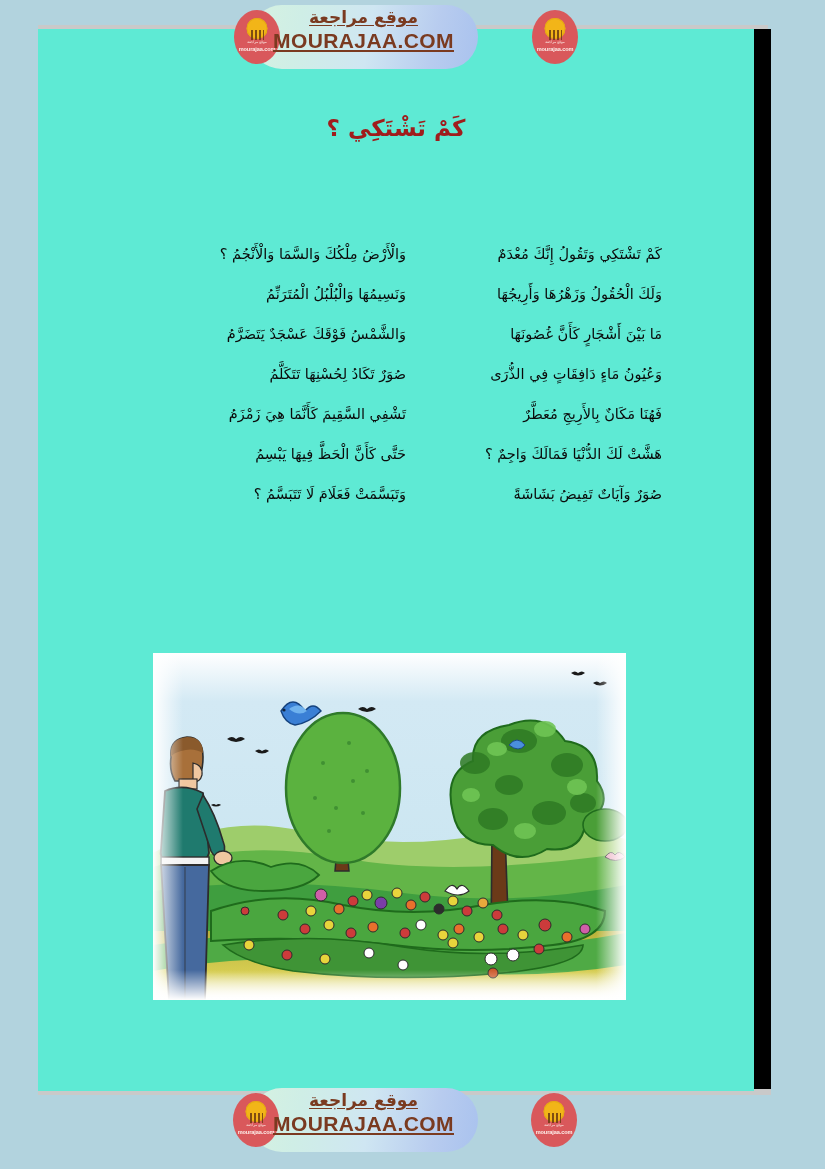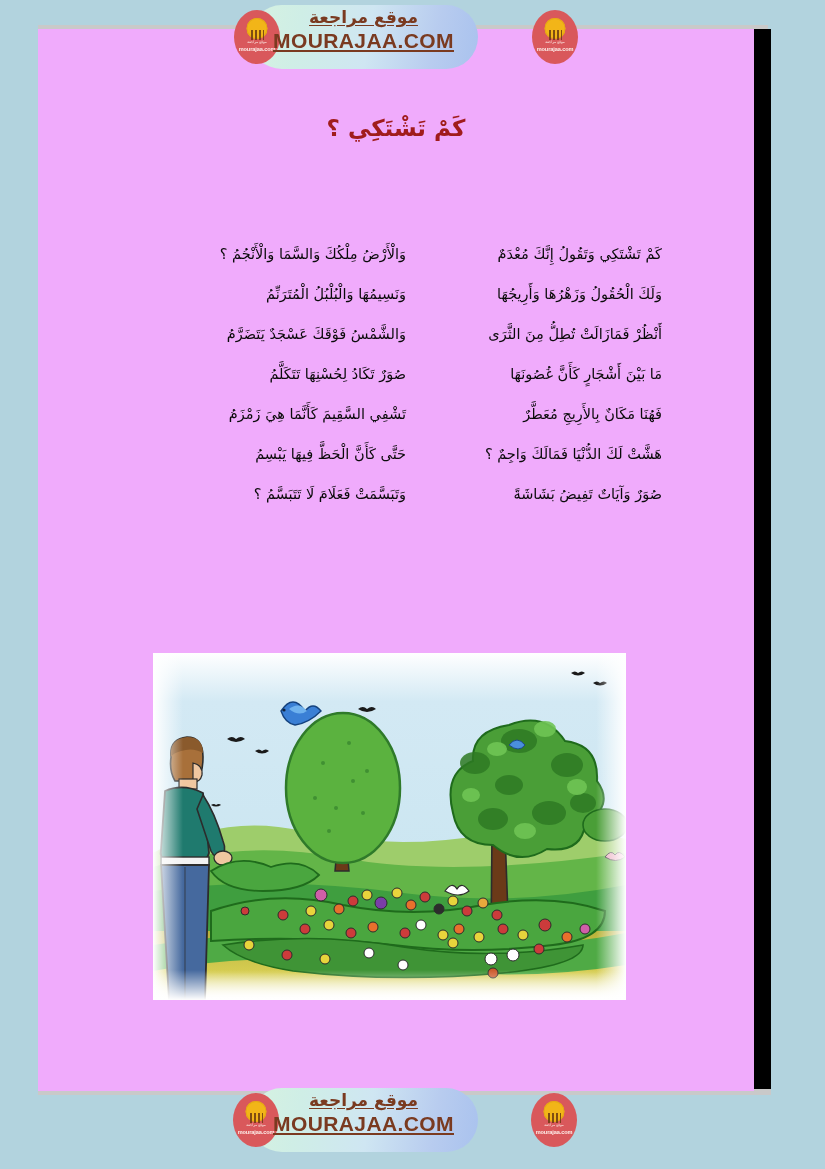--- a/index.html
+++ b/index.html
@@ -15,21 +15,21 @@
     font-family: "DejaVu Sans", sans-serif;
   }
 
   
   #page-sheet {
     position: absolute;
     left: 38px;
     top: 29px;
     width: 716px;
     height: 1062px;
-    background: #f0abfc;
+    background: #5eead4;
   }
   #page-top-edge {
     position: absolute;
     left: 38px;
     top: 25px;
     width: 730px;
     height: 5px;
     background: #c9c9c9;
   }
   #page-right-shadow {
@@ -240,22 +240,22 @@
 
 <div id="page-sheet">
 
   <div id="poem-title">كَمْ تَشْتَكِي ؟</div>
 
   <div id="poem-body">
 
     <div class="poem-col" id="poem-col-right">
       <span class="poem-line">كَمْ تَشْتَكِي وَتَقُولُ إِنَّكَ مُعْدَمٌ</span>
       <span class="poem-line">وَلَكَ الْحُقُولُ وَزَهْرُهَا وَأَرِيجُهَا</span>
-      <span class="poem-line">أَنْظُرْ فَمَازَالَتْ تُطِلُّ مِنَ الثَّرَى</span>
       <span class="poem-line">مَا بَيْنَ أَشْجَارٍ كَأَنَّ غُصُونَهَا</span>
+      <span class="poem-line">وَعُيُونُ مَاءٍ دَافِقَاتٍ فِي الذُّرَى</span>
       <span class="poem-line">فَهُنَا مَكَانٌ بِالأَرِيجِ مُعَطَّرٌ</span>
       <span class="poem-line">هَشَّتْ لَكَ الدُّنْيَا فَمَالَكَ وَاجِمٌ ؟</span>
       <span class="poem-line">صُوَرٌ وَآيَاتٌ تَفِيضُ بَشَاشَةً</span>
     </div>
 
     <div class="poem-col" id="poem-col-left">
       <span class="poem-line">وَالْأَرْضُ مِلْكُكَ وَالسَّمَا وَالْأَنْجُمُ ؟</span>
       <span class="poem-line">وَنَسِيمُهَا وَالْبُلْبُلُ الْمُتَرَنِّمُ</span>
       <span class="poem-line">وَالشَّمْسُ فَوْقَكَ عَسْجَدٌ يَتَضَرَّمُ</span>
       <span class="poem-line">صُوَرٌ تَكَادُ لِحُسْنِهَا تَتَكَلَّمُ</span>

